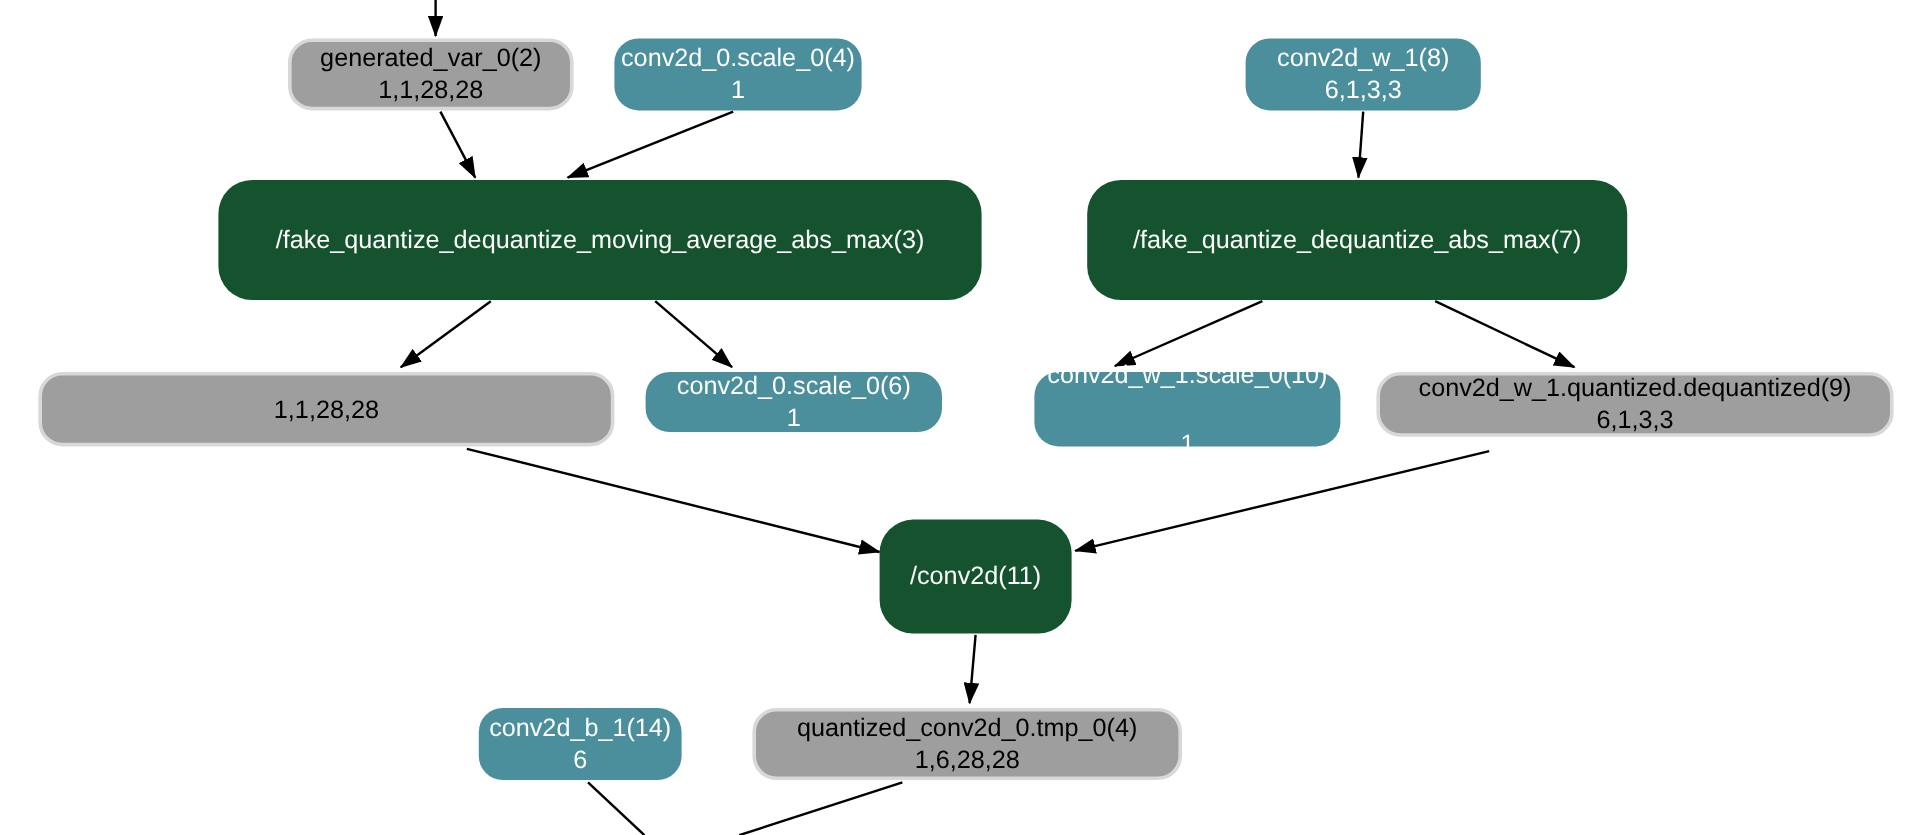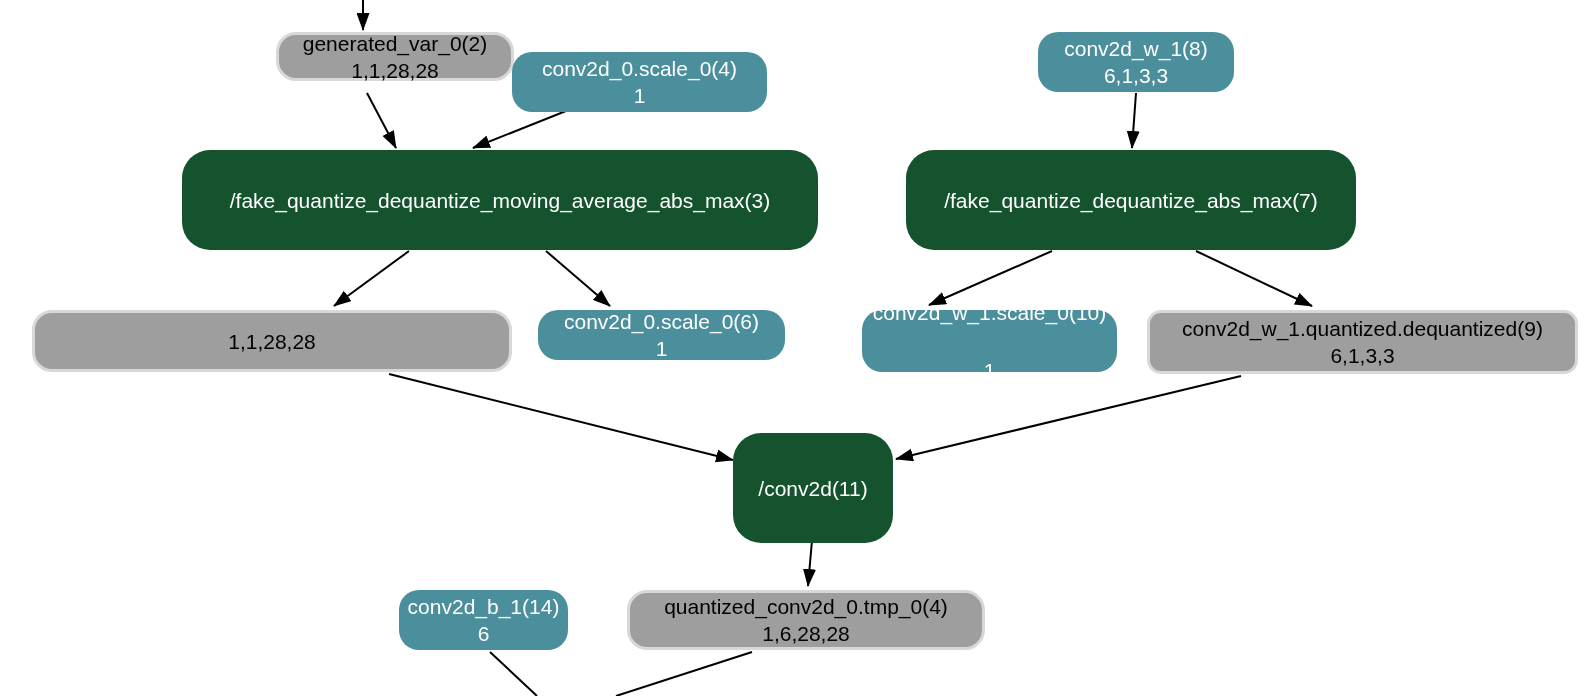--- a/index.html
+++ b/index.html
@@ -70,26 +70,26 @@
     <line x1="546" y1="251" x2="610" y2="306" marker-end="url(#arrow)"></line>
     <line x1="1052" y1="251" x2="929" y2="305" marker-end="url(#arrow)"></line>
     <line x1="1196" y1="251" x2="1312" y2="306" marker-end="url(#arrow)"></line>
     <line x1="389" y1="374" x2="733" y2="460" marker-end="url(#arrow)"></line>
     <line x1="1241" y1="376" x2="896" y2="459" marker-end="url(#arrow)"></line>
     <line x1="813" y1="529" x2="808" y2="586" marker-end="url(#arrow)"></line>
     <line x1="490" y1="652" x2="537" y2="696"></line>
     <line x1="752" y1="652" x2="616" y2="696"></line>
   </svg>
 
-  <div class="node variable" style="left:240px; top:32px; width:238px; height:49px;margin-left:36px;">
+  <div class="node variable" style="left:240px; top:32px; width:238px; height:60px;">
     <span class="lbl">generated_var_0(2)</span>
     <span class="lbl">1,1,28,28</span>
   </div>
 
-  <div class="node parameter" style="left:512px; top:32px; width:255px; height:60px;margin-top:20px;">
+  <div class="node parameter" style="left:512px; top:32px; width:206px; height:60px;">
     <span class="lbl">conv2d_0.scale_0(4)</span>
     <span class="lbl">1</span>
   </div>
 
   <div class="node parameter" style="left:1038px; top:32px; width:196px; height:60px;">
     <span class="lbl">conv2d_w_1(8)</span>
     <span class="lbl">6,1,3,3</span>
   </div>
 
   <div class="node operator" style="left:182px; top:150px; width:636px; height:100px;">
@@ -107,26 +107,26 @@
   <div class="node parameter" style="left:538px; top:310px; width:247px; height:50px;">
     <span class="lbl">conv2d_0.scale_0(6)</span>
     <span class="lbl">1</span>
   </div>
 
   <div class="node parameter" style="left:862px; top:310px; width:255px; height:62px;gap:31px;">
     <span class="lbl">conv2d_w_1.scale_0(10)</span>
     <span class="lbl">1</span>
   </div>
 
-  <div class="node variable" style="left:1147px; top:310px; width:431px; height:64px;border-radius:14px;">
+  <div class="node variable" style="left:1147px; top:310px; width:431px; height:54px;">
     <span class="lbl">conv2d_w_1.quantized.dequantized(9)</span>
     <span class="lbl">6,1,3,3</span>
   </div>
 
-  <div class="node operator" style="left:733px; top:433px; width:160px; height:110px;">
+  <div class="node operator" style="left:733px; top:433px; width:160px; height:95px;">
     <span class="lbl">/conv2d(11)</span>
   </div>
 
   <div class="node parameter" style="left:399px; top:590px; width:169px; height:60px;">
     <span class="lbl">conv2d_b_1(14)</span>
     <span class="lbl">6</span>
   </div>
 
   <div class="node variable" style="left:627px; top:590px; width:358px; height:60px;">
     <span class="lbl">quantized_conv2d_0.tmp_0(4)</span>

